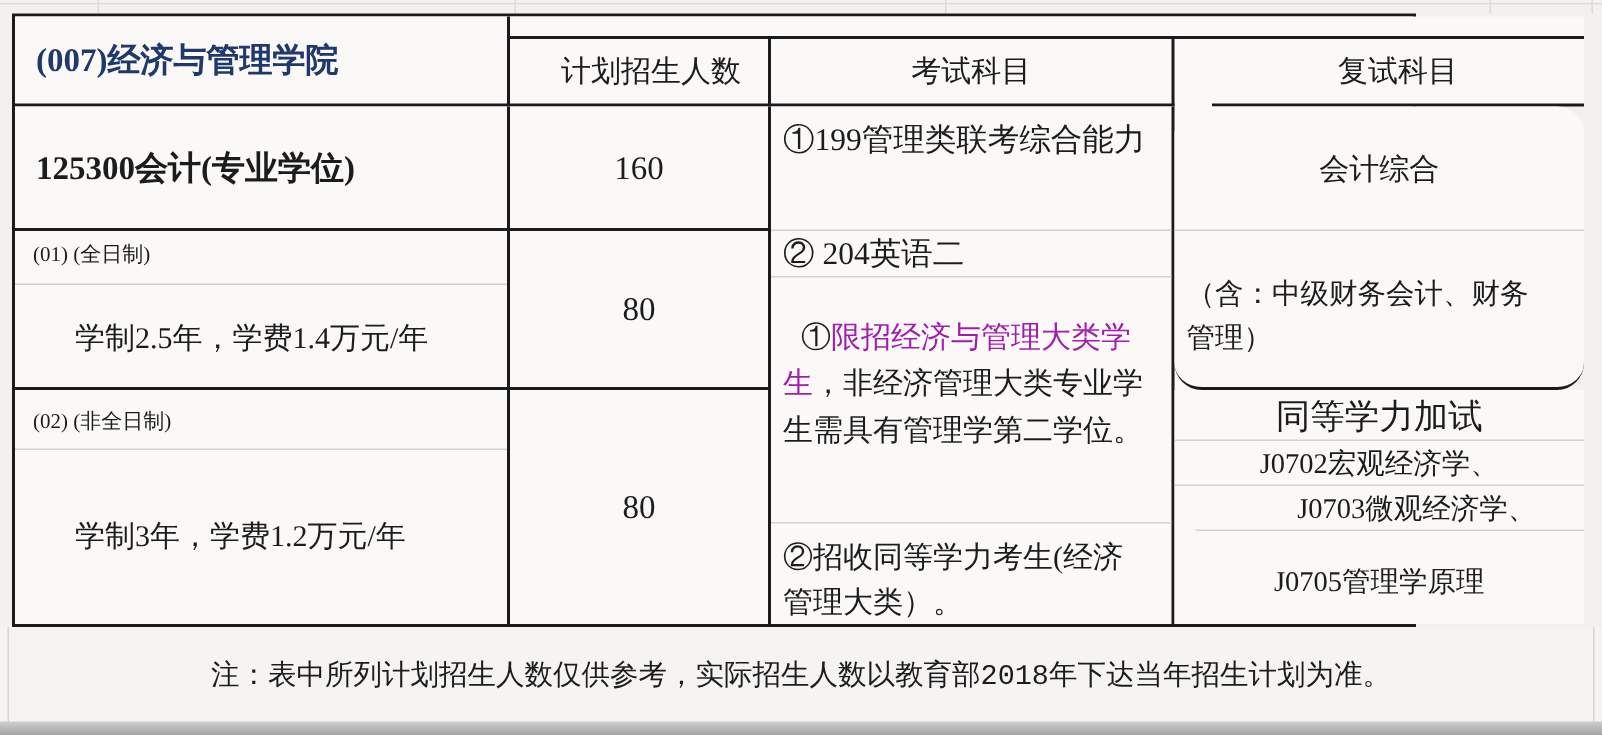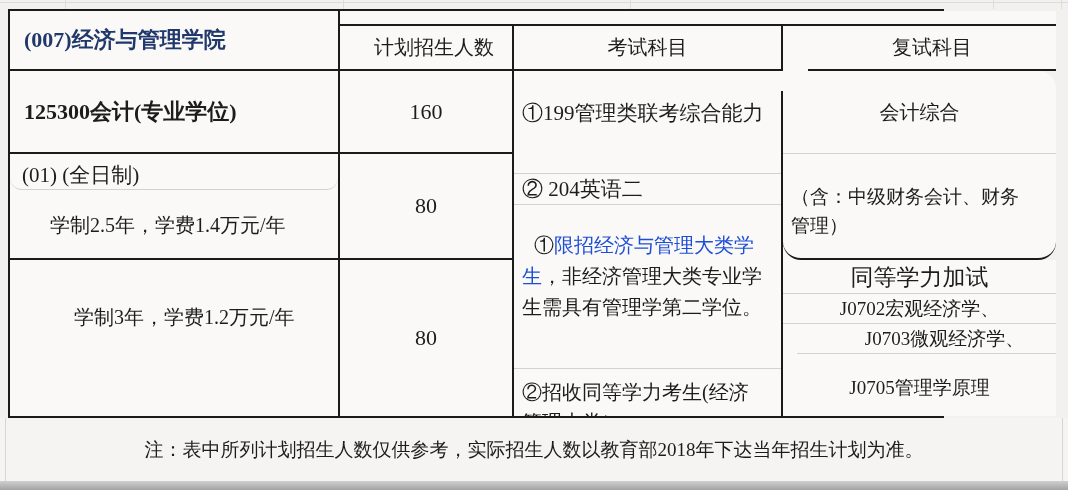--- a/index.html
+++ b/index.html
@@ -27,57 +27,57 @@
   .center{display:flex;align-items:center;justify-content:center;text-align:center;}
   .vcenter{display:flex;align-items:center;}
 
   .cA{grid-row:1/3;grid-column:1/2;padding-left:14px;font-size:22px;font-weight:bold;color:#20386b;}
   .cB{grid-row:1/2;grid-column:2/5;}
   .cC{grid-row:2/3;grid-column:2/3;font-size:20px;padding-left:16px;}
   .cD{grid-row:2/3;grid-column:3/4;font-size:20px;}
   .cE{grid-row:2/3;grid-column:4/5;font-size:20px;margin-left:25px;}
   .cF{grid-row:3/4;grid-column:1/2;padding-left:14px;font-size:22px;font-weight:bold;}
   .cG{grid-row:3/4;grid-column:2/3;font-size:22px;}
-  .cH{grid-row:3/6;grid-column:3/4;margin-top:20px;}
+  .cH{grid-row:3/6;grid-column:3/4;}
   .cI{grid-row:3/5;grid-column:4/5;border-radius:18px;}
   .cJ{grid-row:4/5;grid-column:1/2;}
   .cK{grid-row:4/5;grid-column:2/3;font-size:22px;}
   .cL{grid-row:5/6;grid-column:1/2;}
   .cM{grid-row:5/6;grid-column:2/3;font-size:22px;}
   .cN{grid-row:5/6;grid-column:4/5;}
 
   .hairb{border-bottom:1px solid #d2d2cf;}
 
   
-  .trk-label{font-size:21px;padding:7px 0 0 12px;height:36px;box-sizing:border-box;border-radius:12px;}
+  .trk-label{font-size:14px;padding:7px 0 0 12px;height:36px;box-sizing:border-box;}
   .trk-detail{font-size:20px;padding-left:40px;}
   .cJ .trk-detail{padding-top:22px;}
   .cL .trk-label{height:40px;padding-top:12px;}
-  .cL .trk-detail{padding-top:44px;margin-left:24px;}
+  .cL .trk-detail{padding-top:44px;}
 
   
   .h-b1{height:83px;box-sizing:border-box;padding:7px 10px 0 8px;font-size:21px;line-height:31px;}
   .h-b2{height:31px;box-sizing:border-box;padding:1px 0 0 8px;font-size:21px;}
   .h-b3{height:164px;box-sizing:border-box;padding:25px 14px 0 8px;font-size:20px;line-height:31px;text-indent:12px;}
   .h-b4{box-sizing:border-box;padding:8px 14px 0 8px;font-size:20px;line-height:30px;}
-  .red{color:#1d4ed8;}
+  .red{color:#a21caf;}
 
   
   .i-b1{height:83px;box-sizing:border-box;font-size:20px;}
   .i-b2{box-sizing:border-box;padding:28px 30px 0 8px;font-size:19px;line-height:29px;}
   .n-b1{height:34px;box-sizing:border-box;font-size:23px;padding-top:2px;}
   .n-b2{height:30px;box-sizing:border-box;font-size:19px;}
   .n-b3{height:30px;box-sizing:border-box;font-size:19px;transform:translateX(0);margin-left:14px;}
   .n-b3 span{position:relative;left:18px;}
   .n-b4{height:58px;box-sizing:border-box;font-size:19px;padding-top:10px;}
 
   .footnote{
     position:absolute;left:0;top:418px;width:1068px;height:63px;
     display:flex;align-items:center;justify-content:center;
-    font-size:19px;background:#f5f4f2;
+    font-size:19px;background:#f5f4f2;font-family:Liberation Mono, monospace;
   }
   .bottom-bar{
     position:absolute;left:0;top:481px;width:1068px;height:9px;
     background:linear-gradient(#cfcfcf,#a3a3a3);
   }
 </style>
 </head>
 <body>
 
 <div class="sheet">
@@ -128,20 +128,21 @@
 
     <div class="cell cJ br bb">
       <div class="trk-label hairb">(01) (全日制)</div>
       <div class="trk-detail">学制2.5年，学费1.4万元/年</div>
     </div>
     <div class="cell cK br bb center">
       <span>80</span>
     </div>
 
     <div class="cell cL br">
+      <div class="trk-label hairb">(02) (非全日制)</div>
       <div class="trk-detail">学制3年，学费1.2万元/年</div>
     </div>
     <div class="cell cM br center">
       <span>80</span>
     </div>
 
     <div class="cell cN">
       <div class="n-b1 hairb center">同等学力加试</div>
       <div class="n-b2 hairb center">J0702宏观经济学、</div>
       <div class="n-b3 hairb center">

